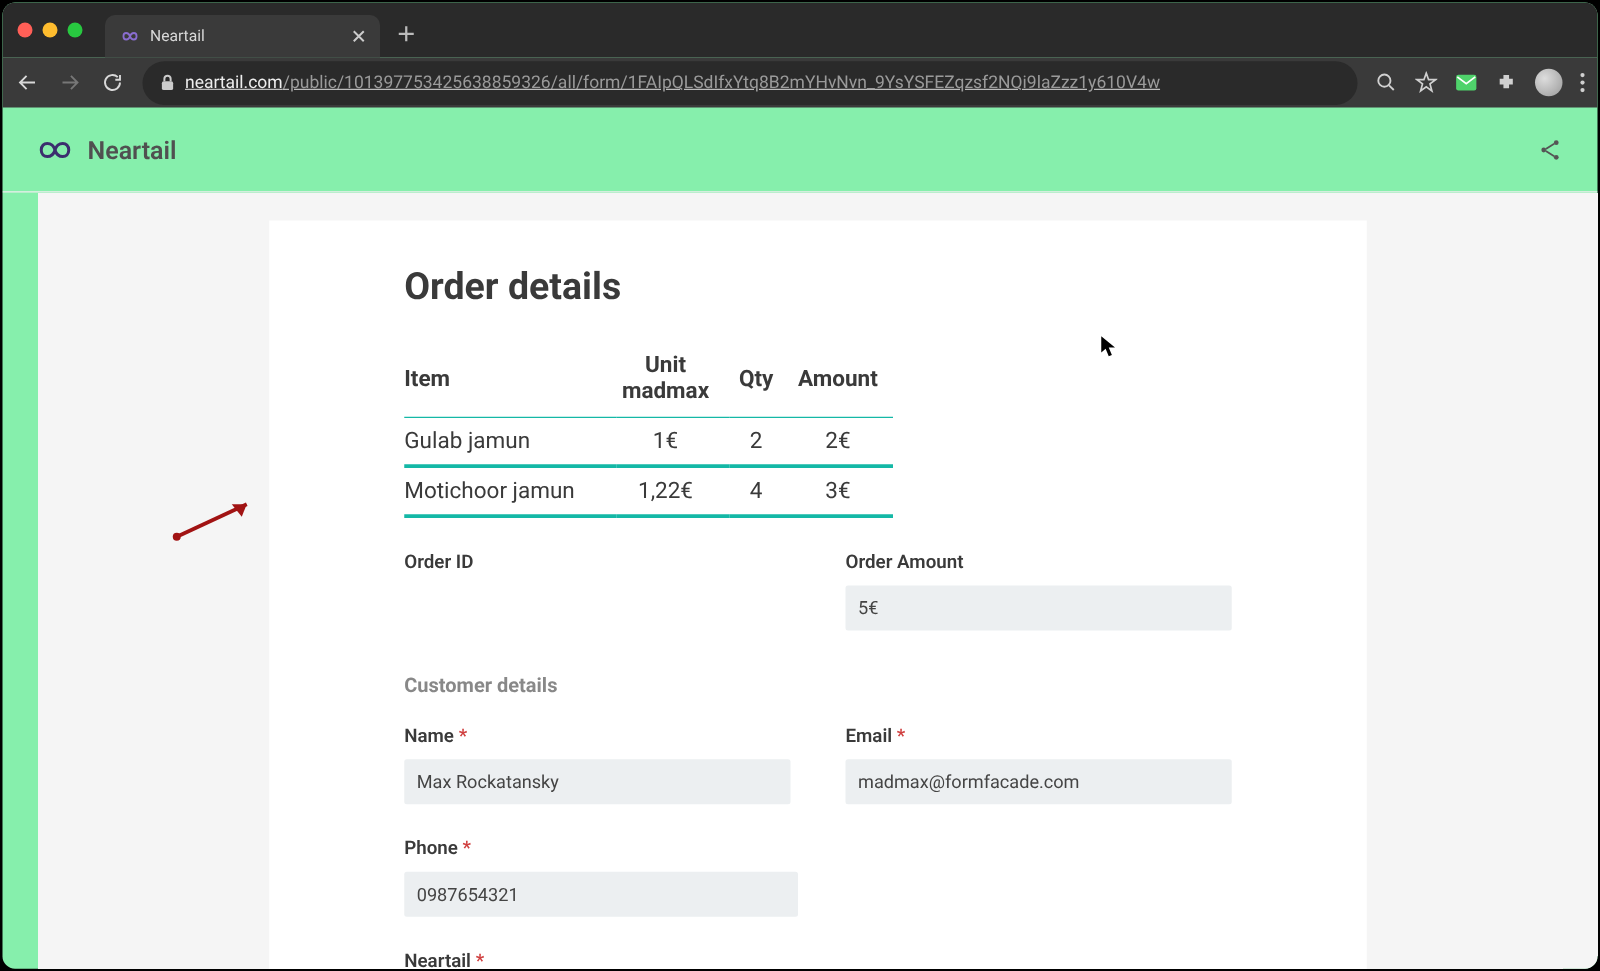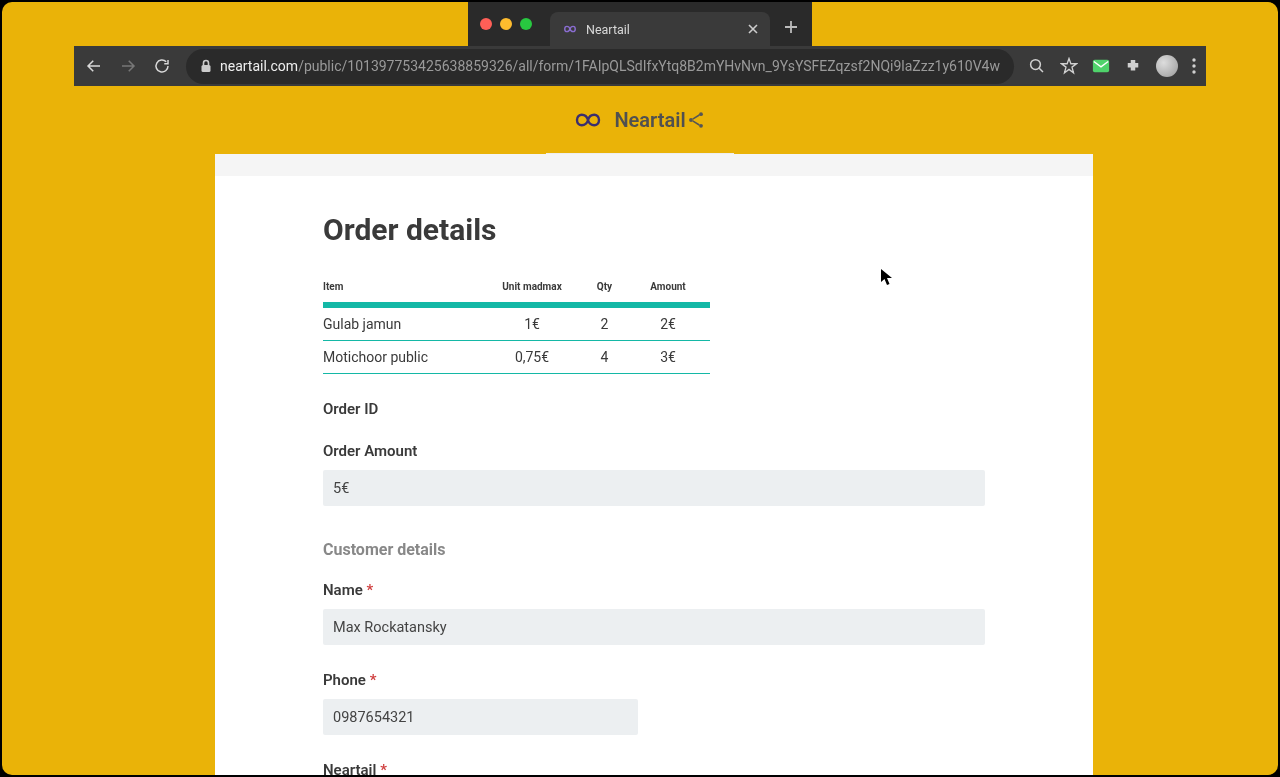--- a/index.html
+++ b/index.html
@@ -6,29 +6,28 @@
     body {
       font-family: -apple-system, BlinkMacSystemFont, "Segoe UI", Roboto, Helvetica, Arial, sans-serif;
       background: #000;
       width: 1280px;
       height: 777px;
       overflow: hidden;
       position: relative;
     }
     
     .browser-window {
-      background: #eab308;
+      background: #86efac;
       border-radius: 10px;
       overflow: hidden;
       width: 1276px;
       height: 773px;
       margin: 2px;
       display: flex;
       flex-direction: column;
-      align-items: center;
     }
     .tab-bar {
       background: #2a2a2a;
       height: 44px;
       display: flex;
       align-items: center;
       padding-left: 12px;
     }
     .traffic-lights {
       display: flex;
@@ -85,20 +84,21 @@
       flex:1;
       background:#2a2a2a;
       border-radius:20px;
       height:35px;
       display:flex;
       align-items:center;
       padding:0 14px;
       gap:8px;
       color:#bbb;
       font-size:14px;
+      text-decoration:underline;
     }
     .url-bar .lock { color:#ccc; font-size:12px; }
     .url-host { color:#eee; }
     .url-path { color:#9a9a9a; }
     .toolbar-right {
       display:flex; align-items:center; gap:14px;
       color:#d0d0d0;
     }
     .avatar {
       width:22px; height:22px; border-radius:50%;
@@ -157,39 +157,38 @@
     
     table.items {
       border-collapse: collapse;
       font-size:14px;
       color:#3a3a3a;
     }
     table.items th {
       text-align:left;
       font-weight:700;
       padding:8px 12px 10px 0;
-      border-bottom:6px solid #14b8a6;
-      font-size:10px;
+      border-bottom:1px solid #14b8a6;
+      font-size:18px;
     }
     table.items th.num, table.items td.num { text-align:center; }
     table.items td {
       padding:8px 12px 8px 0;
-      border-bottom:1px solid #14b8a6;
-      font-size:14px;
+      border-bottom:3px solid #14b8a6;
+      font-size:18px;
     }
     table.items th:first-child { width:170px; }
     table.items th:nth-child(2) { width:90px; }
     table.items th:nth-child(3) { width:55px; }
     table.items th:nth-child(4) { width:72px; }
     
     .row {
       display:flex;
-      gap:24px;
+      gap:44px;
       margin-top:26px;
-      flex-direction:column;
     }
     .field {
       display:flex;
       flex-direction:column;
       gap:10px;
       flex:1;
     }
     .field-label {
       font-size:15px;
       color:#3a3a3a;
@@ -356,22 +355,22 @@
           </tr>
         </thead>
         <tbody>
           <tr>
             <td>Gulab jamun</td>
             <td class="num">1€</td>
             <td class="num">2</td>
             <td class="num">2€</td>
           </tr>
           <tr>
-            <td>Motichoor public</td>
-            <td class="num">0,75€</td>
+            <td>Motichoor jamun</td>
+            <td class="num">1,22€</td>
             <td class="num">4</td>
             <td class="num">3€</td>
           </tr>
         </tbody>
       </table>
 
       <div class="row">
         <div class="field">
           <label class="field-label">Order ID</label>
         </div>
@@ -381,20 +380,24 @@
         </div>
       </div>
 
       <h2 class="h2">Customer details</h2>
 
       <div class="row" style="margin-top:0;">
         <div class="field">
           <label class="field-label"><span>Name</span> <span class="req">*</span></label>
           <input class="input" value="Max Rockatansky" style="">
         </div>
+        <div class="field">
+          <label class="field-label"><span>Email</span> <span class="req">*</span></label>
+          <input class="input" value="madmax@formfacade.com" style="">
+        </div>
       </div>
 
       <div class="row">
         <div class="field" style="max-width:calc(50% - 16px);">
           <label class="field-label"><span>Phone</span> <span class="req">*</span></label>
           <input class="input" value="0987654321" style="">
         </div>
       </div>
 
       <div class="row">

